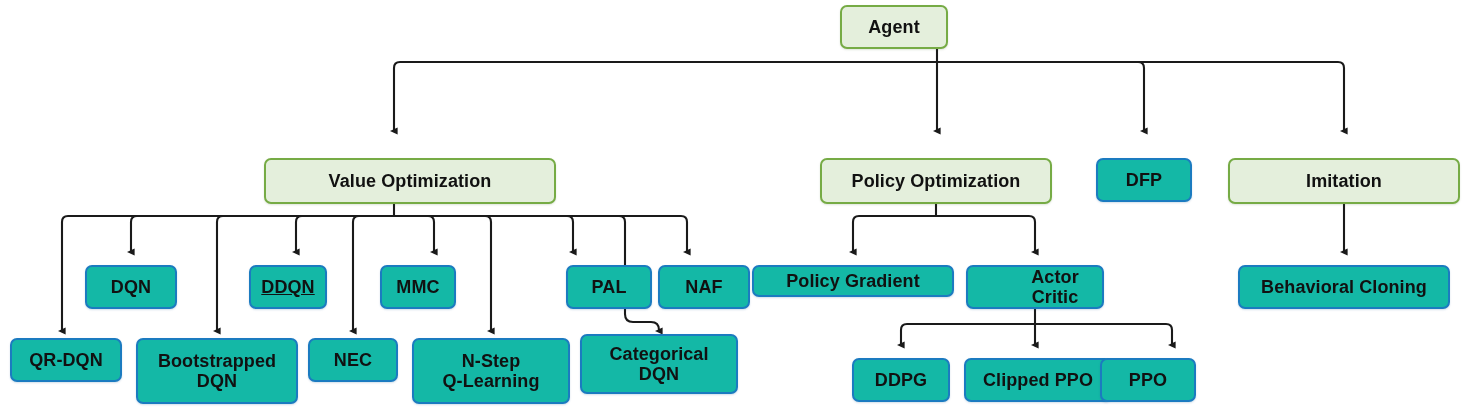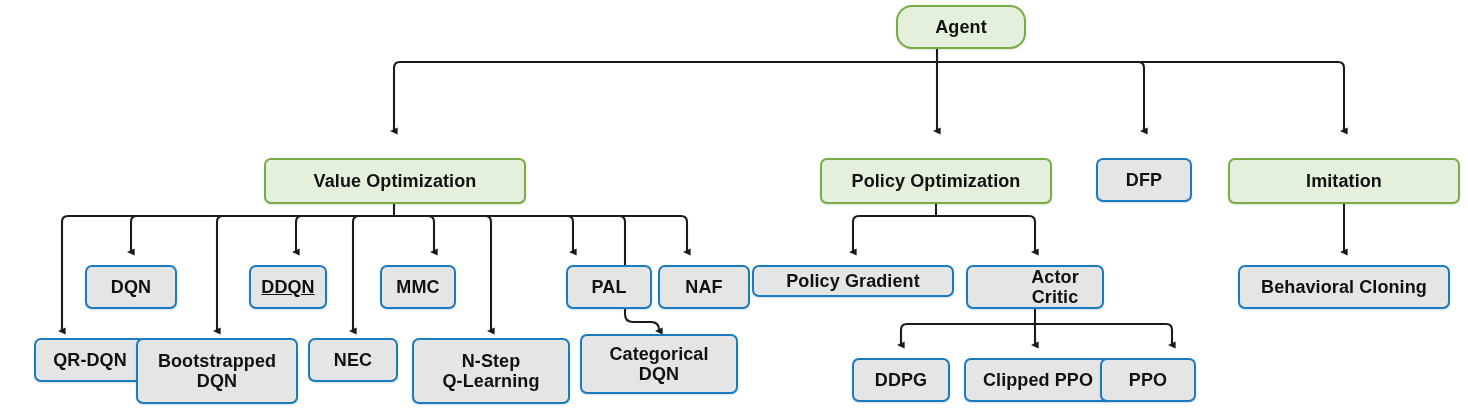--- a/index.html
+++ b/index.html
@@ -3,21 +3,21 @@
 <meta charset="utf-8">
 <style>
   html,body{margin:0;padding:0;background:#ffffff;}
   body{width:1468px;height:411px;font-family:"Liberation Sans",sans-serif;}
   #stage{position:relative;width:1468px;height:411px;overflow:hidden;background:#fff;}
   svg#wires{position:absolute;left:0;top:0;width:1468px;height:411px;pointer-events:none;}
   .node{position:absolute;box-sizing:border-box;display:flex;align-items:center;justify-content:center;
         text-align:center;font-weight:bold;color:#111111;line-height:1.12;border-radius:7px;
         font-size:18px;letter-spacing:0.1px;}
   .node.green{background:#E4EFDC;border:2.5px solid #76AB45;box-shadow:0 1px 2px rgba(80,110,60,.18);}
-  .node.blue{background:#e5e5e5;border:2.5px solid #1B7BC0;box-shadow:0 1px 2px rgba(30,90,150,.20);}
+  .node.blue{background:#14b8a6;border:2.5px solid #1B7BC0;box-shadow:0 1px 2px rgba(30,90,150,.20);}
   .node span{display:block;padding:0 6px;white-space:pre-line;}
 </style>
 </head>
 <body>
 
 <div id="stage">
   <svg id="wires" viewBox="0 0 1468 411">
     <defs>
       <marker id="arw" markerWidth="9" markerHeight="9" refX="4.2" refY="4.2" orient="auto" markerUnits="userSpaceOnUse">
         <path d="M0.6,0.6 L7.8,0.6 L4.2,8.2 Z" fill="#1A1A1A"></path>
@@ -58,24 +58,24 @@
 
     <g fill="none" stroke="#1A1A1A" stroke-width="2.1">
       <path d="M1035,309 L1035,324"></path>
       <path d="M1035,324 L907,324 Q901,324 901,330 L901,345" marker-end="url(#arw)"></path>
       <path d="M1035,324 L1035,345" marker-end="url(#arw)"></path>
       <path d="M1035,324 L1166,324 Q1172,324 1172,330 L1172,345" marker-end="url(#arw)"></path>
     </g>
   </svg>
 
   <div id="nodes-layer">
-      <div class="node green" style="left: 896px; top: 5px; width: 130px; height: 44px; border-radius: 16px;">
+      <div class="node green" style="left: 840px; top: 5px; width: 108px; height: 44px;">
         <span>Agent</span>
       </div>
-      <div class="node green" style="left: 264px; top: 158px; width: 262px; height: 46px;">
+      <div class="node green" style="left: 264px; top: 158px; width: 292px; height: 46px;">
         <span>Value Optimization</span>
       </div>
       <div class="node green" style="left: 820px; top: 158px; width: 232px; height: 46px;">
         <span>Policy Optimization</span>
       </div>
       <div class="node blue" style="left: 1096px; top: 158px; width: 96px; height: 44px;">
         <span>DFP</span>
       </div>
       <div class="node green" style="left: 1228px; top: 158px; width: 232px; height: 46px;">
         <span>Imitation</span>
@@ -97,21 +97,21 @@
       </div>
       <div class="node blue" style="left: 752px; top: 265px; width: 202px; height: 32px;">
         <span>Policy Gradient</span>
       </div>
       <div class="node blue" style="left: 966px; top: 265px; width: 138px; height: 44px; padding-left: 40px;">
         <span>Actor Critic</span>
       </div>
       <div class="node blue" style="left: 1238px; top: 265px; width: 212px; height: 44px;">
         <span>Behavioral Cloning</span>
       </div>
-      <div class="node blue" style="left: 10px; top: 338px; width: 112px; height: 44px; margin-left: 24px;">
+      <div class="node blue" style="left: 10px; top: 338px; width: 112px; height: 44px;">
         <span>QR-DQN</span>
       </div>
       <div class="node blue" style="left: 136px; top: 338px; width: 162px; height: 66px;">
         <span>Bootstrapped
 DQN</span>
       </div>
       <div class="node blue" style="left: 308px; top: 338px; width: 90px; height: 44px;">
         <span>NEC</span>
       </div>
       <div class="node blue" style="left: 412px; top: 338px; width: 158px; height: 66px;">

